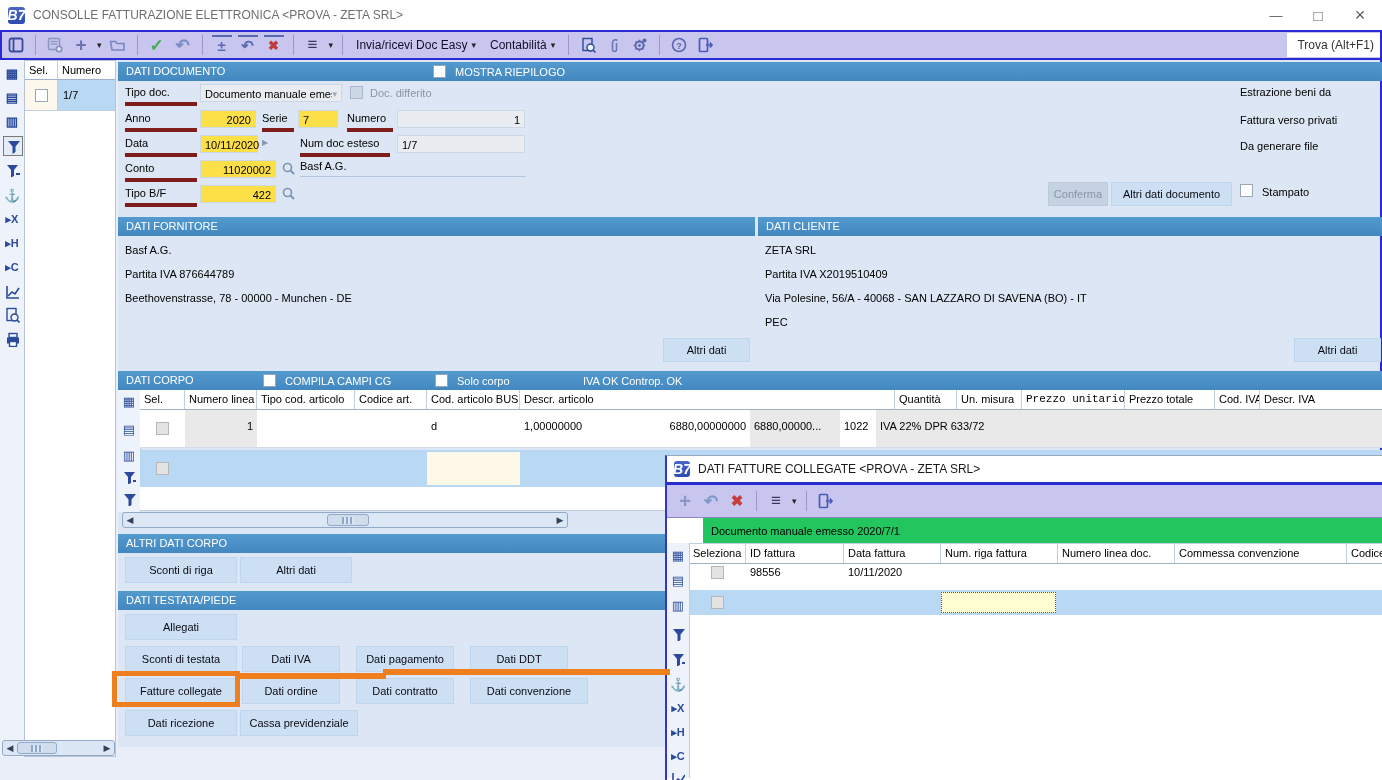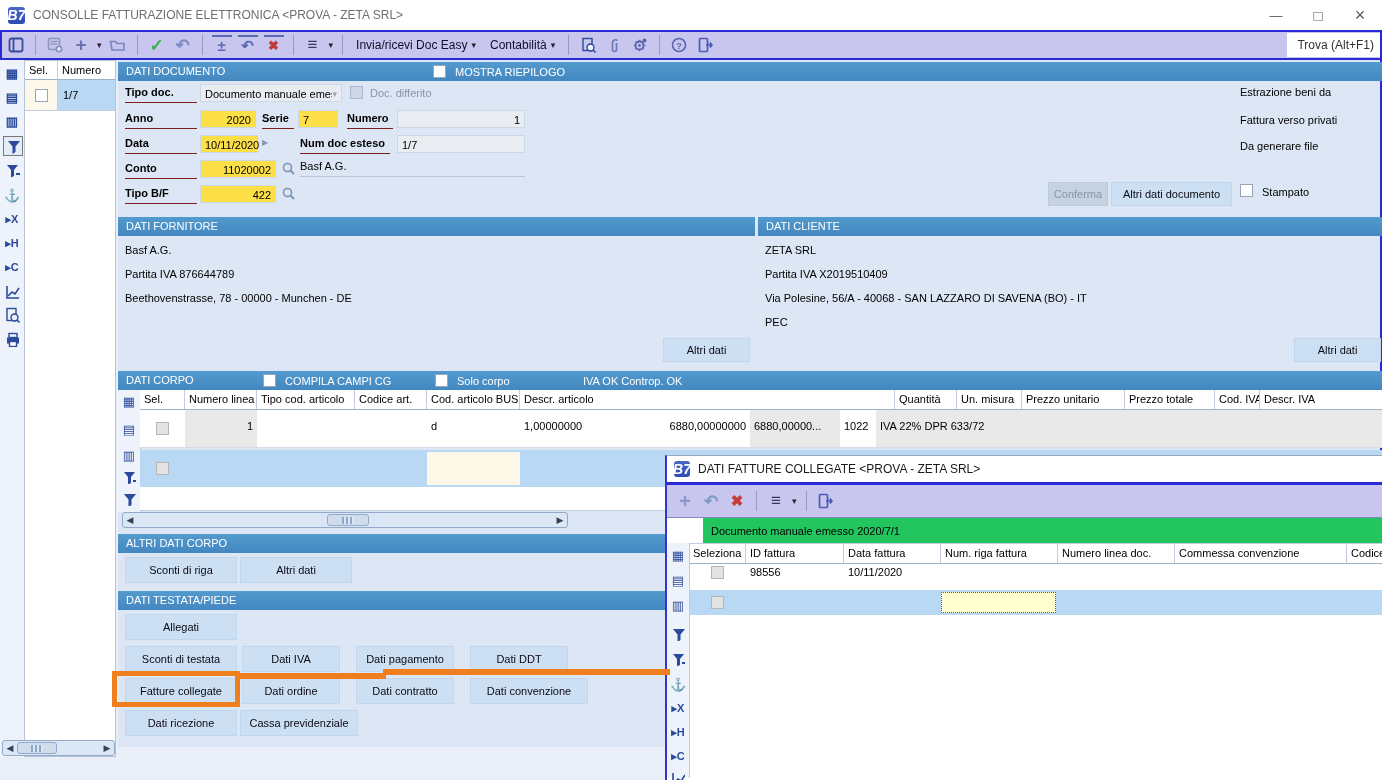--- a/index.html
+++ b/index.html
@@ -21,21 +21,21 @@
   
   .hdr{background:linear-gradient(#539ace,#4387c0);color:#fff;line-height:19px;height:19px;padding-left:8px;}
   
   .btn{background:#cde0f3;border:1px solid #bed7ef;display:flex;align-items:center;justify-content:center;color:#0a0a14;}
   .btn.dis{background:#c5d2e2;border-color:#bccadb;color:#8895aa;}
   
   .cb{width:13px;height:13px;background:#fff;border:1px solid #98a6b8;display:inline-block;box-sizing:border-box;}
   .cb.dis{background:#cdd8e6;border-color:#aab8ca;}
   .cb.gray{background:#e3e3e3;border-color:#b6b6b6;}
   
-  .flabel{height:16px;border-bottom:1px solid #7f1d1d;color:#000;font-weight:bold;}
+  .flabel{height:16px;border-bottom:4px solid #7f1d1d;color:#000;}
   .inp{background:#fde047;border:1px solid #cdd8e6;height:18px;line-height:18px;padding:0 4px;box-sizing:border-box;}
   .inp.ro{background:#e9edf2;}
   .inp.right{text-align:right;}
   .uline{border-bottom:1px solid #b3c6dd;height:16px;}
   
   .gutter{background:#eef3fb;border-right:1px solid #c2cedd;}
   .gico{position:absolute;left:2px;width:18px;height:18px;display:flex;align-items:center;justify-content:center;color:#2b4a9b;font-size:13px;}
   .thead{display:flex;background:#fff;border-bottom:1px solid #9fb2c9;}
   .thead>div{border-right:1px solid #c2cedd;padding:3px 4px;box-sizing:border-box;overflow:hidden;white-space:nowrap;}
   .trow{display:flex;background:#fff;}
@@ -346,21 +346,21 @@
 
   <div class="abs thead" style="left:140px;top:390px;width:1242px;height:20px;box-sizing:border-box;">
     <div style="width:45px;">Sel.</div>
     <div style="width:72px;">Numero linea</div>
     <div style="width:98px;">Tipo cod. articolo</div>
     <div style="width:72px;">Codice art.</div>
     <div style="width:93px;">Cod. articolo BUS</div>
     <div style="width:375px;">Descr. articolo</div>
     <div style="width:62px;">Quantità</div>
     <div style="width:65px;">Un. misura</div>
-    <div style="width:103px;">Prezzo unitario</div>
+    <div style="width:103px;font-family:Liberation Mono, monospace;">Prezzo unitario</div>
     <div style="width:90px;">Prezzo totale</div>
     <div style="width:45px;">Cod. IVA</div>
     <div style="flex:1;border-right:none;">Descr. IVA</div>
   </div>
 
   <div class="abs trow" style="left:140px;top:410px;width:1242px;height:38px;border-bottom:1px solid #d4dde8;box-sizing:border-box;">
     <div style="width:45px;display:flex;align-items:center;justify-content:center;">
         <span class="cb gray"></span>
       </div>
     <div class="gray-cell" style="width:72px;text-align:right;padding-top:10px;">1</div>

